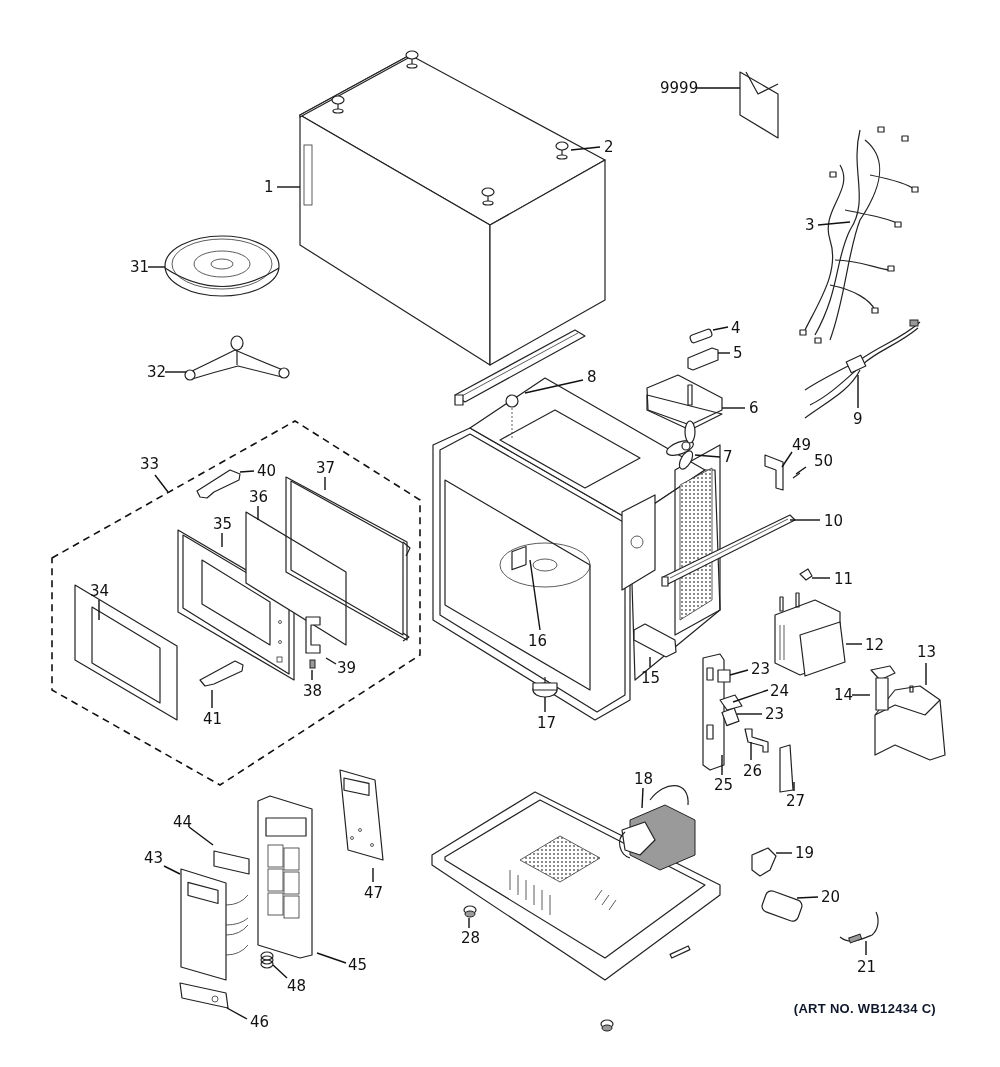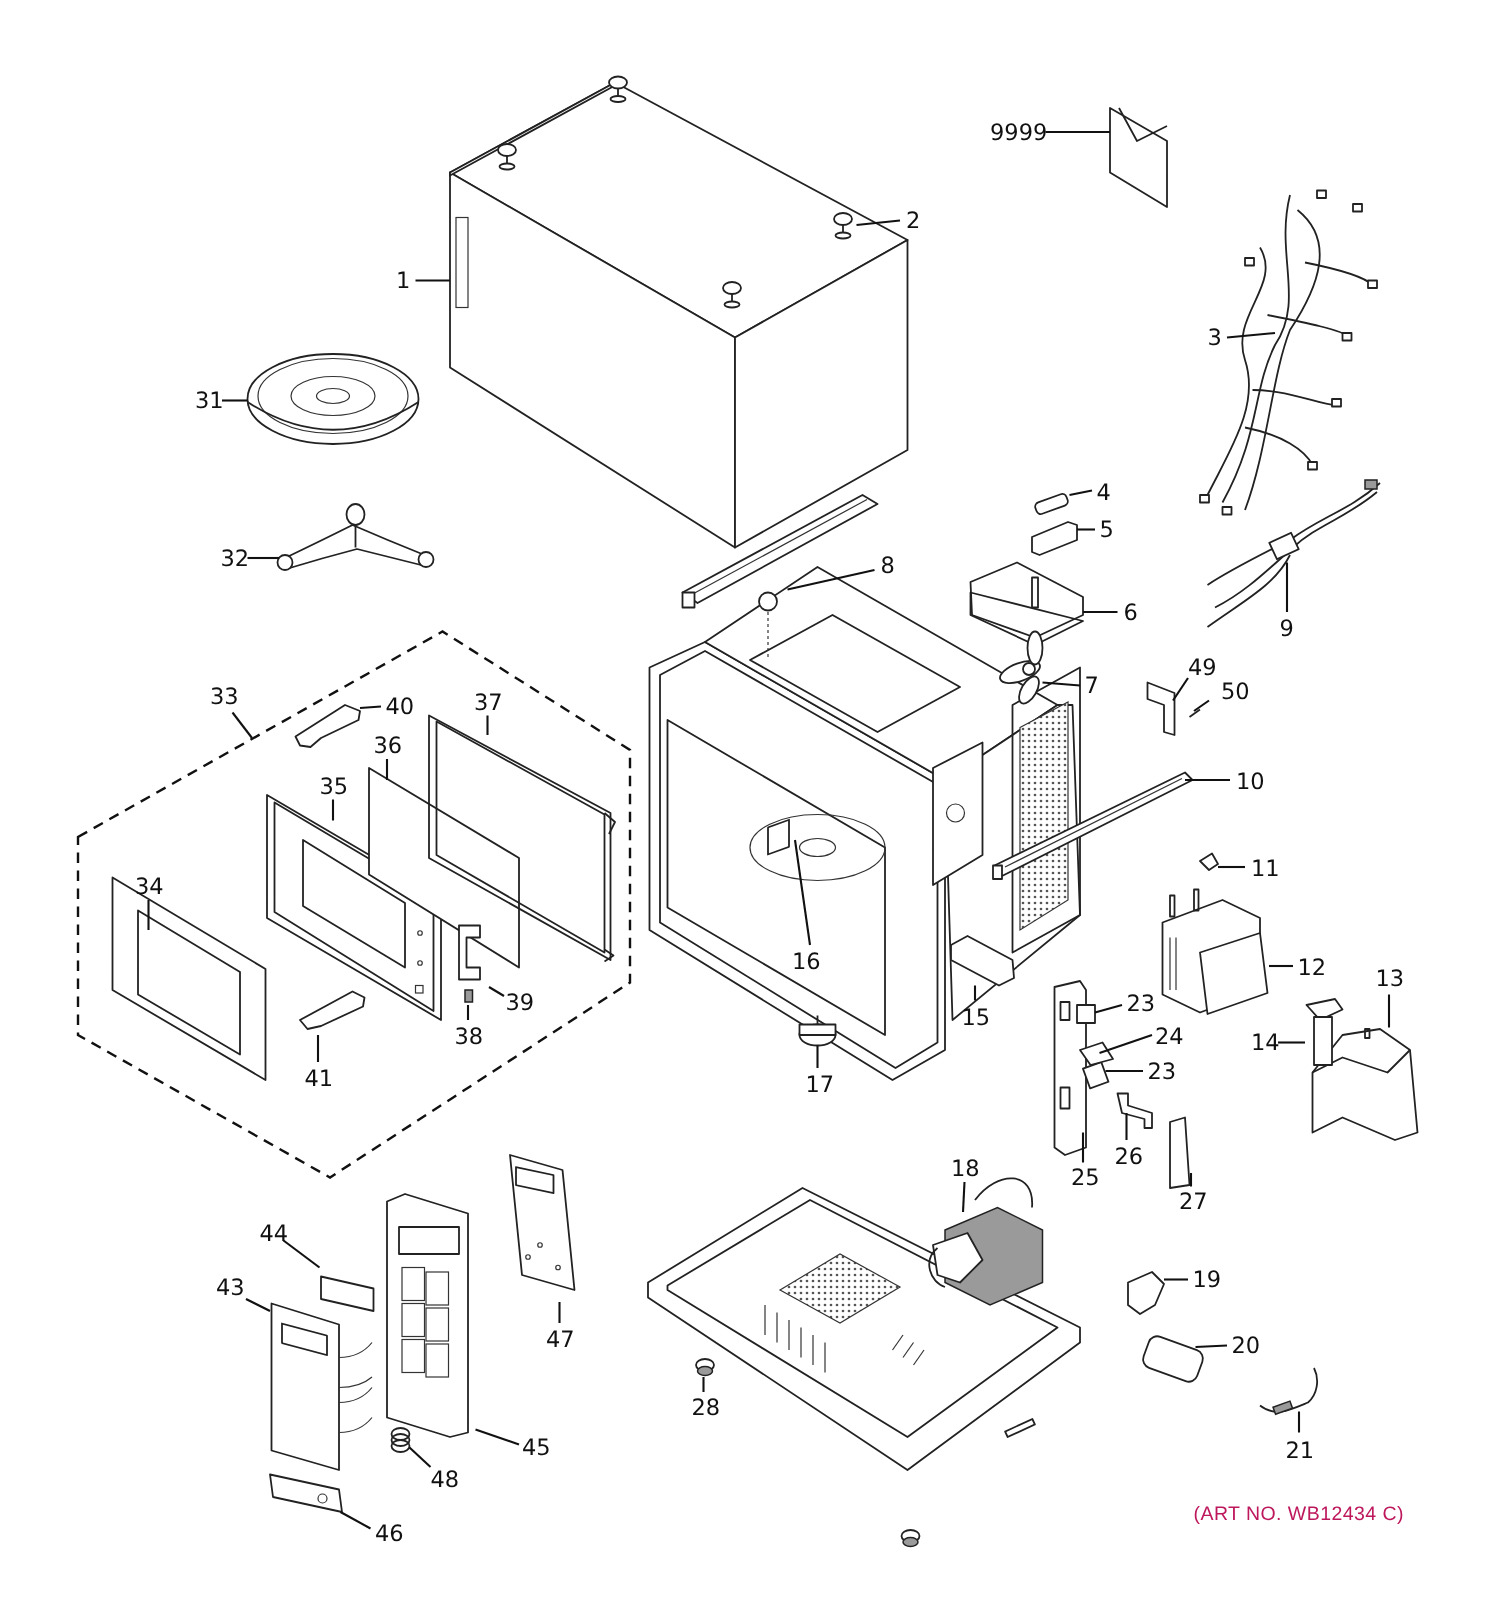--- a/index.html
+++ b/index.html
@@ -5,21 +5,21 @@
   html, body { margin: 0; padding: 0; background: #ffffff; }
   body { width: 1000px; height: 1067px; position: relative; overflow: hidden; font-family: "DejaVu Sans", sans-serif; }
   #diagram { position: absolute; left: 0; top: 0; width: 1000px; height: 1067px; }
   .part { fill: none; stroke: #222; stroke-width: 1.2; stroke-linejoin: round; }
   .part-fill { fill: #fff; stroke: #222; stroke-width: 1.2; stroke-linejoin: round; }
   .shade { fill: #9a9a9a; stroke: #222; stroke-width: 1; }
   .thin { fill: none; stroke: #333; stroke-width: 0.8; }
   .leader { stroke: #111; stroke-width: 1.4; fill: none; }
   .callout { font-family: "DejaVu Sans", sans-serif; font-size: 15px; fill: #111; }
   .dash { fill: none; stroke: #111; stroke-width: 1.6; stroke-dasharray: 7 5; }
-  .art-no { position: absolute; right: 64px; top: 1001px; font-family: "Liberation Sans", sans-serif; font-weight: normal; font-size: 13px; color: #be185d; letter-spacing: 0.3px; }
+  .art-no { position: absolute; right: 64px; top: 1001px; font-family: "Liberation Sans", sans-serif; font-weight: bold; font-size: 13px; color: #0f172a; letter-spacing: 0.3px; }
 </style>
 </head>
 <body>
 
 <svg id="diagram" viewBox="0 0 1000 1067">
 
   <g>
     <polygon class="part-fill" points="300,115 410,55 605,160 490,225"></polygon>
     <polygon class="part-fill" points="300,115 490,225 490,365 300,245"></polygon>
     <polygon class="part-fill" points="490,225 605,160 605,300 490,365"></polygon>

